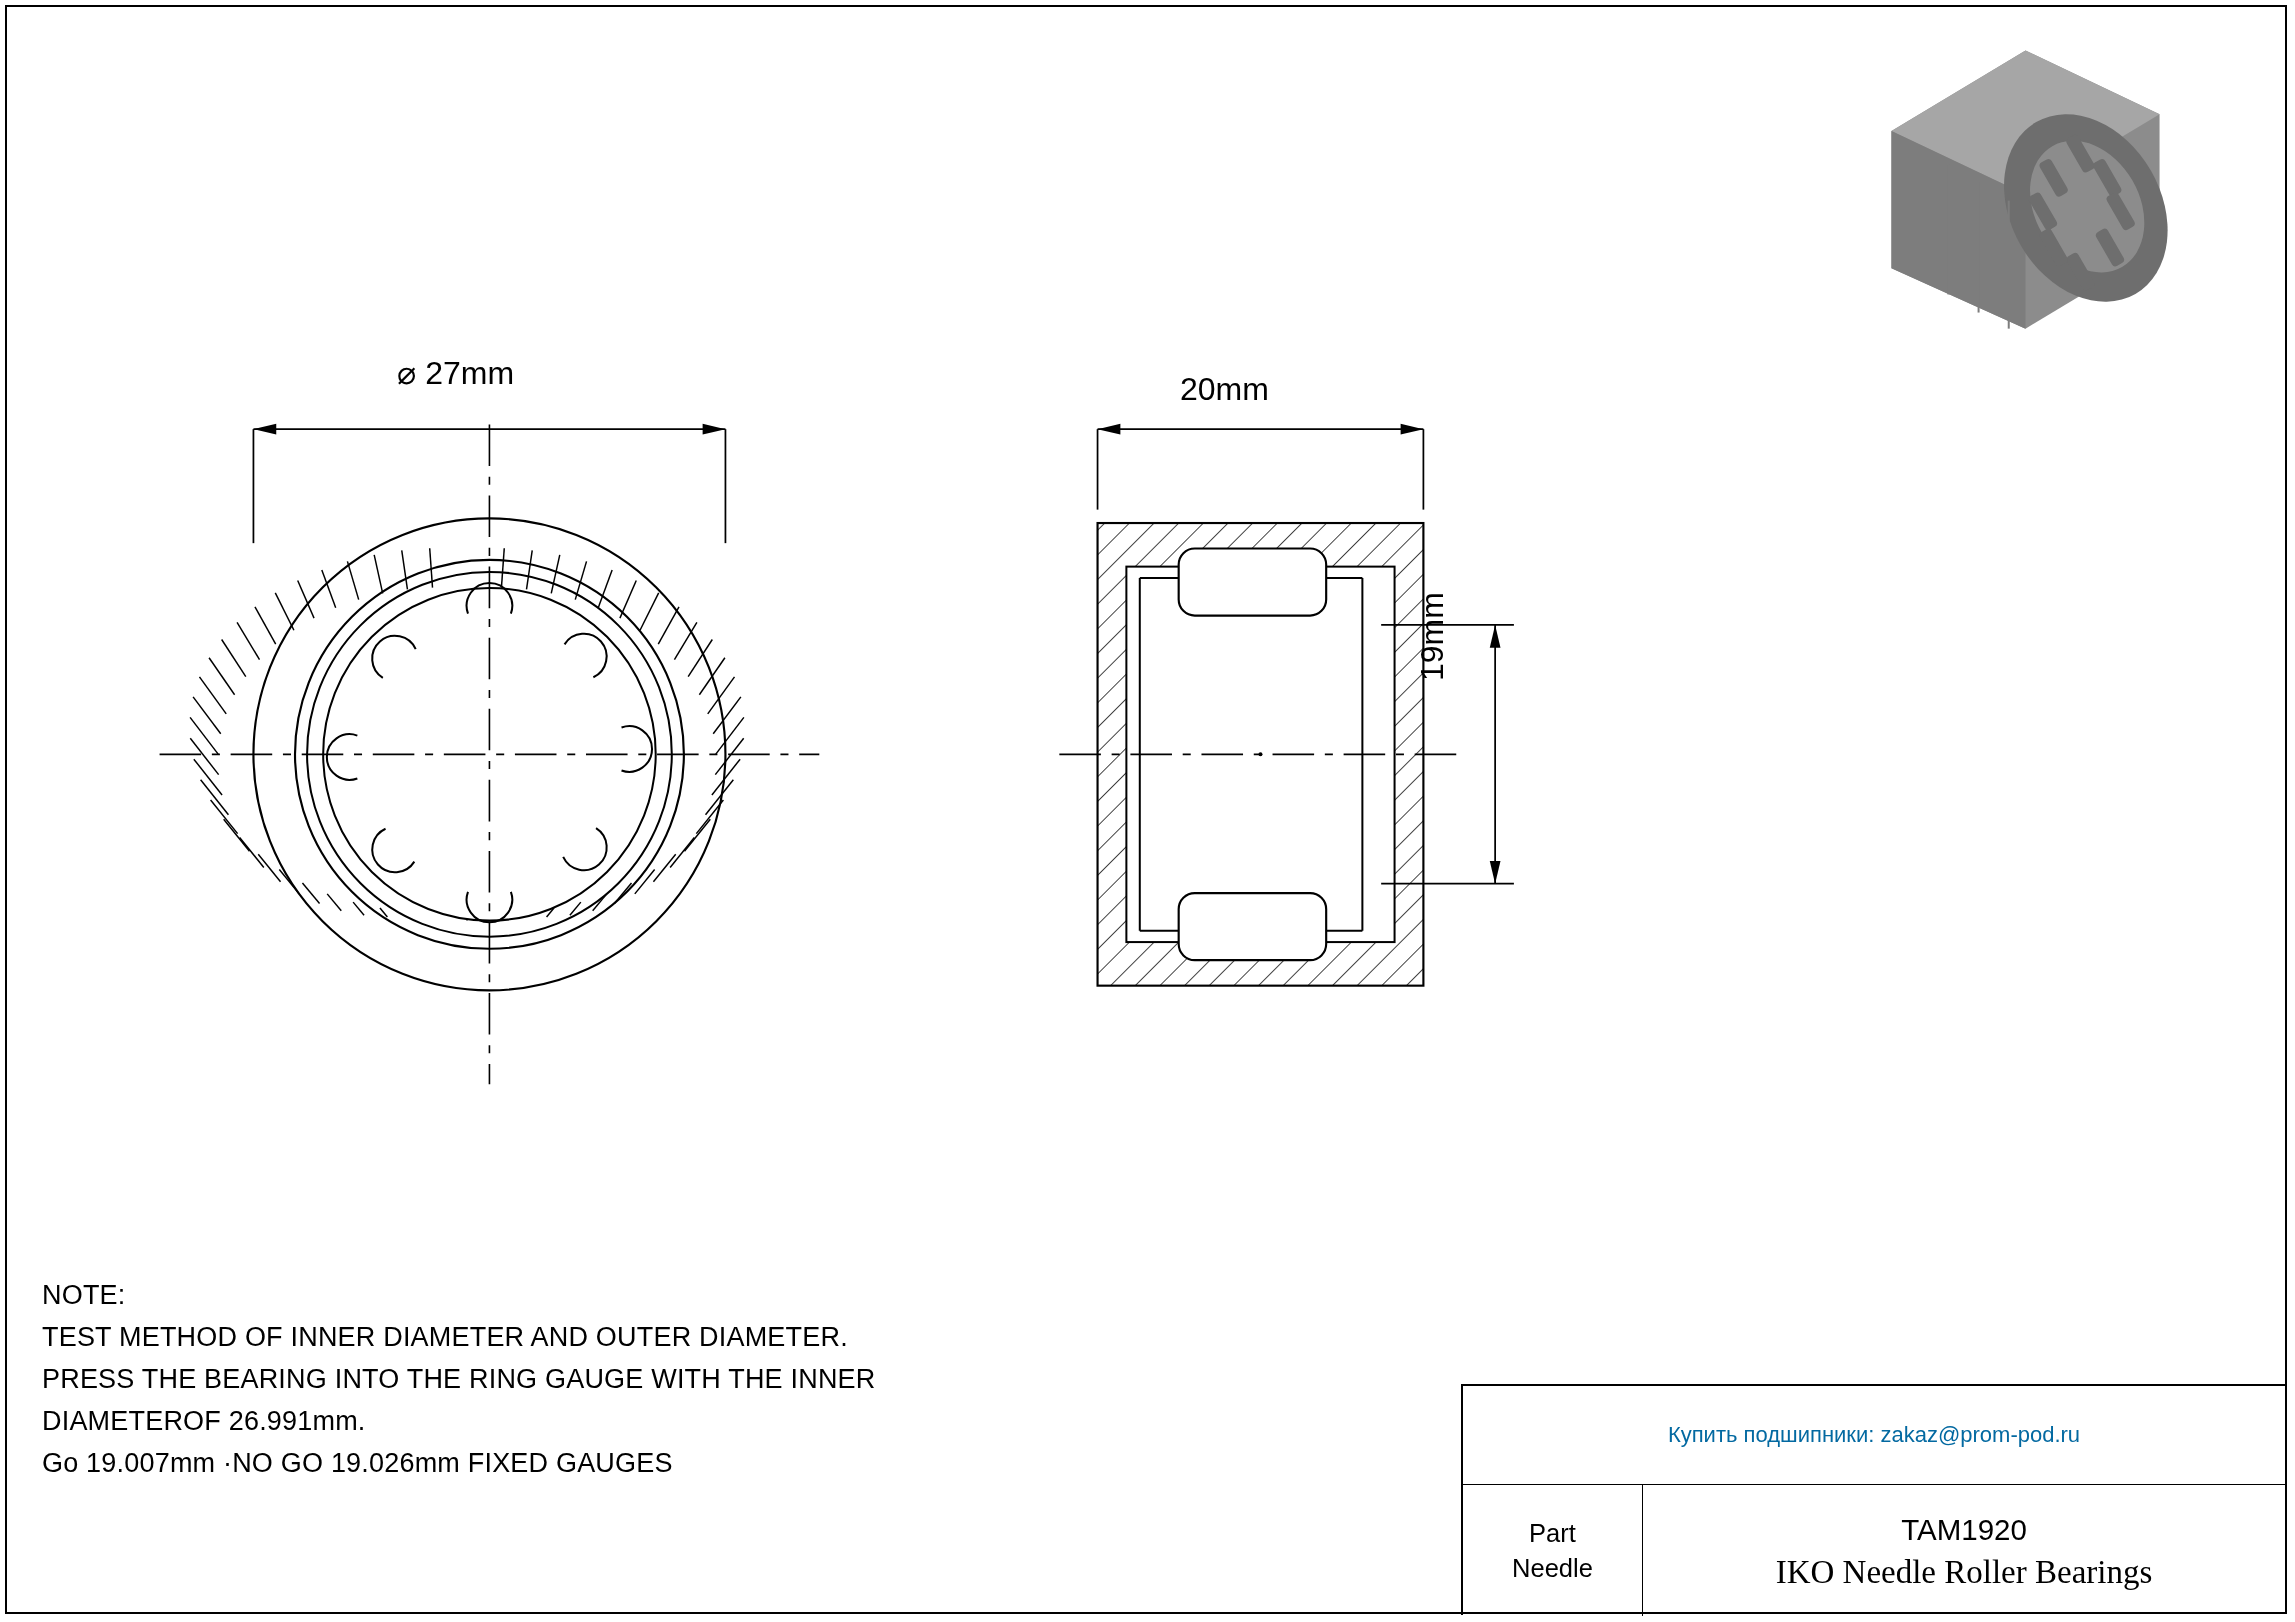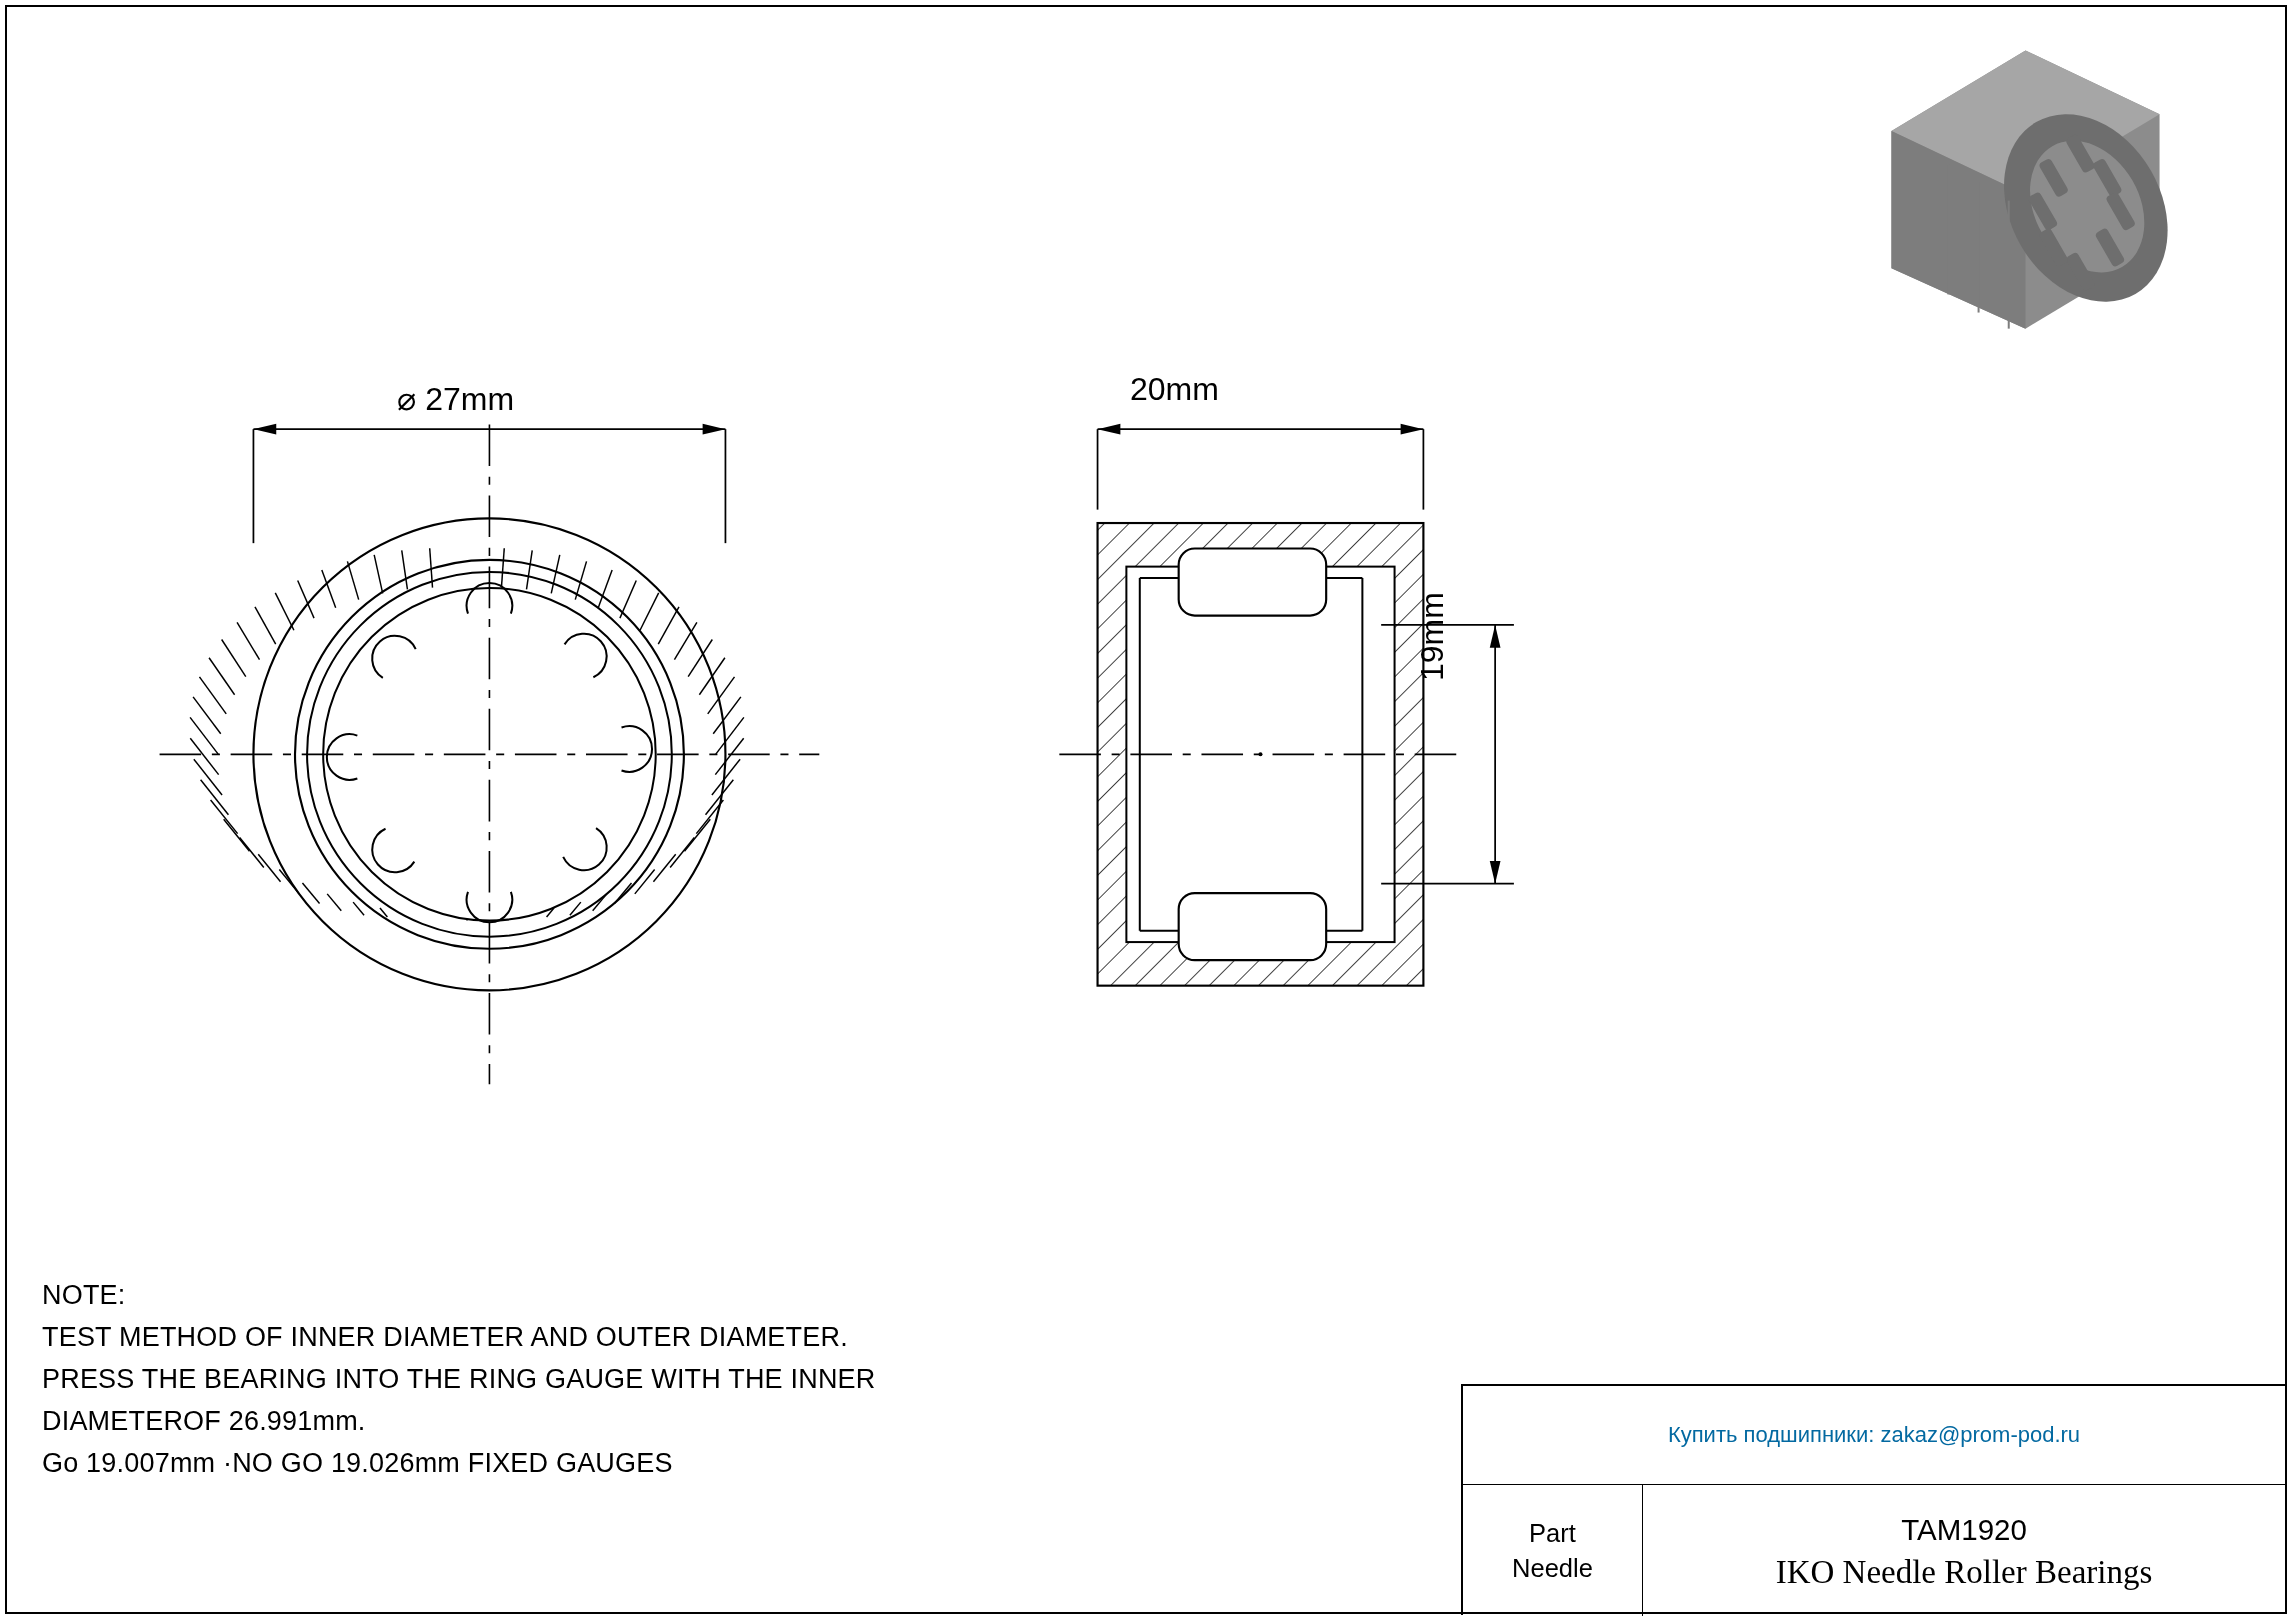--- a/index.html
+++ b/index.html
@@ -20,22 +20,22 @@
   .svg-layer { position:absolute; left:0; top:0; width:2295px; height:1622px; }
 
   
   #note {
     position:absolute; left:42px; top:1274px;
     font-size:27px; line-height:42px;
     letter-spacing:0.2px;
     white-space:pre;
   }
   .dimtext { position:absolute; font-size:32px; white-space:nowrap; }
-  #dim-od { left:397px; top:380px; }
-  #dim-w  { left:1130px; top:371px;text-align:right; }
+  #dim-od { left:397px; top:354px; }
+  #dim-w  { left:1180px; top:371px;text-align:right; }
   #dim-id {
     left:1414px; top:681px;
     transform:rotate(-90deg);
     transform-origin:left top;
   }
 
   
   #titleblock {
     position:absolute; left:1461px; top:1384px;
     width:824px; height:231px;

